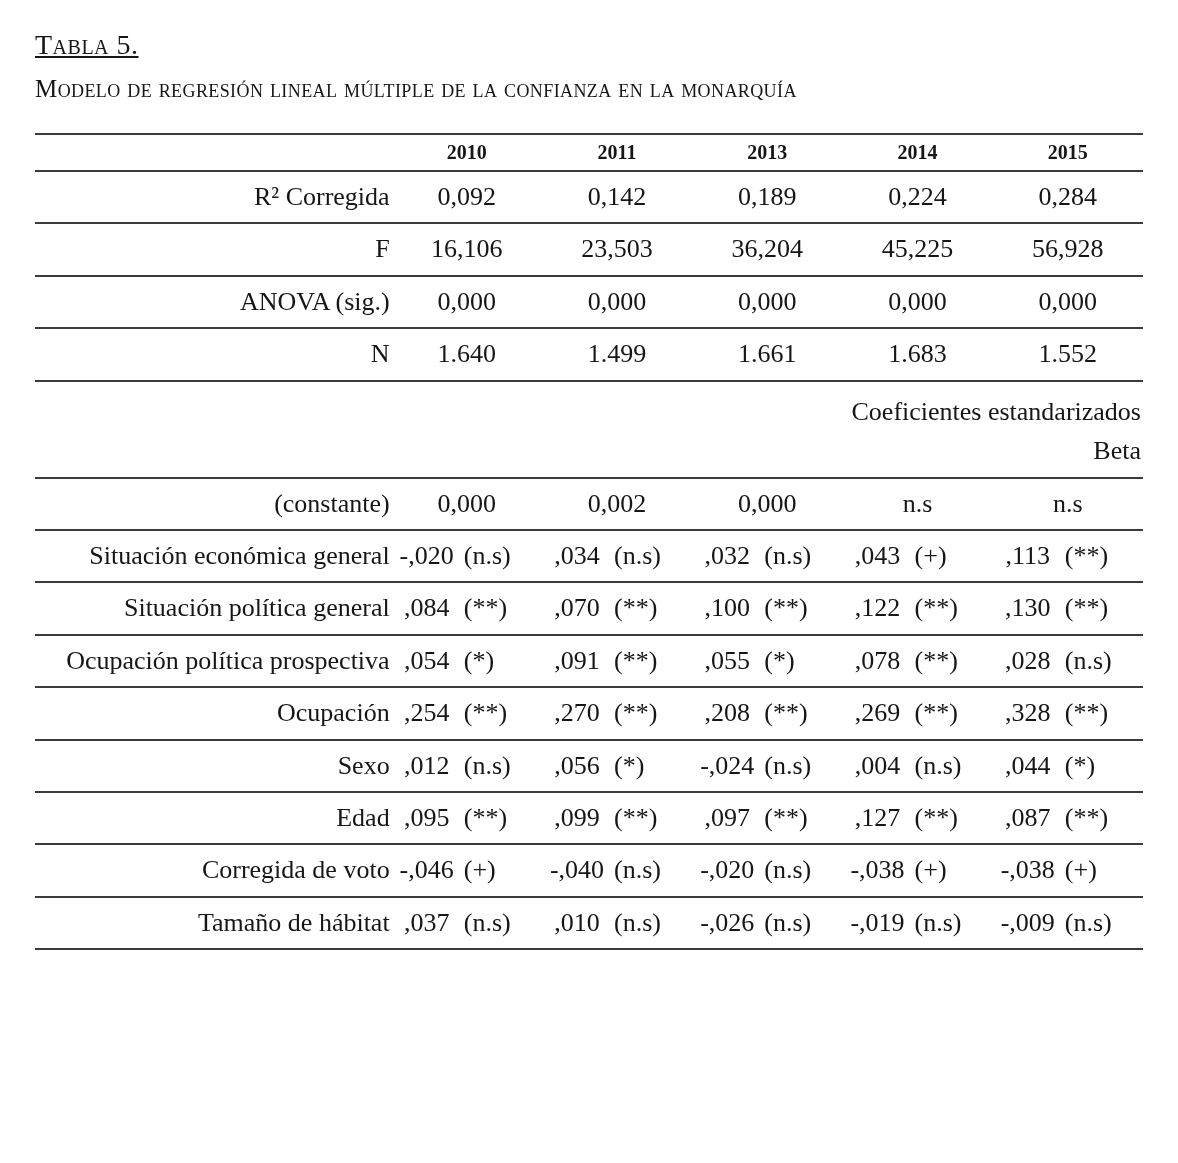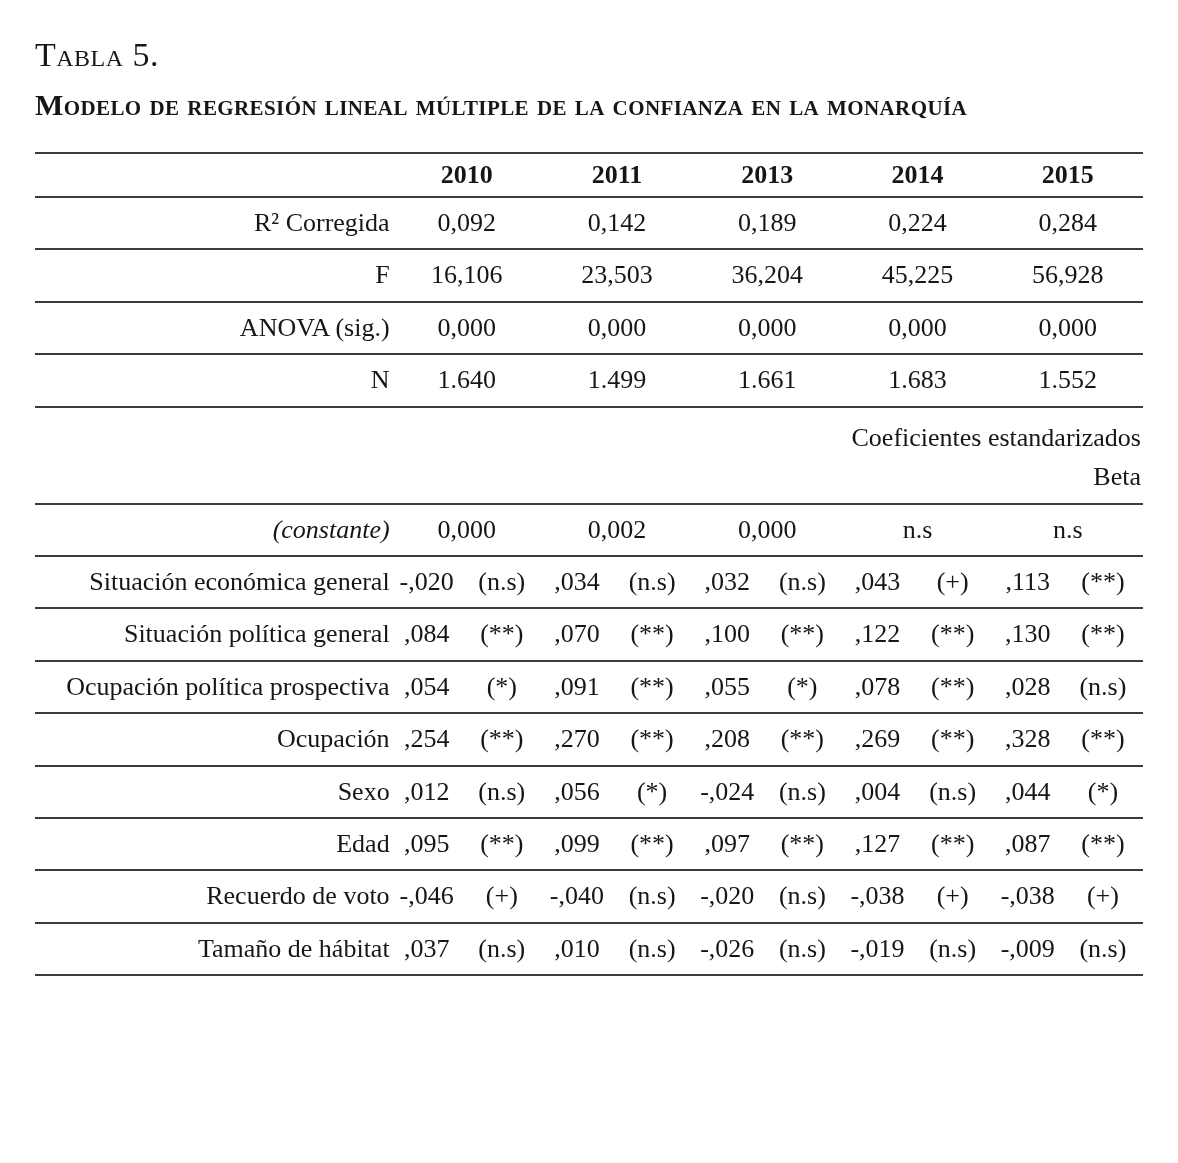--- a/index.html
+++ b/index.html
@@ -17,71 +17,72 @@
     color:var(--ink);
   }
   .sheet{
     box-sizing:border-box;
     width:1178px;
     height:1163px;
     padding:22px 35px 0 35px;
   }
   .title{
     font-variant:small-caps;
-    font-size:34px;
+    font-size:28px;
     letter-spacing:0.5px;
+    margin:7px 0 0 0;
+    font-weight:normal;
+    text-decoration:underline;
+  }
+  .subtitle{
+    font-variant:small-caps;
+    font-size:25px;
+    letter-spacing:0.4px;
     margin:14px 0 0 0;
     font-weight:normal;
-  }
-  .subtitle{
-    font-variant:small-caps;
-    font-size:30px;
-    letter-spacing:0.4px;
-    margin:14px 0 0 0;
-    font-weight:bold;
   }
   table.reg{
     border-collapse:collapse;
     table-layout:fixed;
     width:1108px;
     margin-top:30px;
     border-top:2px solid var(--rule);
     font-size:26px;
   }
   table.reg thead tr{
     border-bottom:2px solid var(--rule);
   }
   table.reg tbody tr{
     border-bottom:2px solid var(--rule);
   }
   th.year{
     font-weight:bold;
     text-align:center;
-    font-size:26px;
+    font-size:20px;
     padding:6px 0;
   }
   th.corner{ padding:6px 0; }
   td{
     padding:7px 2px;
     line-height:1.4;
     vertical-align:middle;
   }
   td.label{
     text-align:right;
     white-space:pre-line;
     padding-left:2px;
   }
   td.val{ text-align:center; }
-  td.sig{ text-align:center; }
+  td.sig{ text-align:left; }
   td.section{
     white-space:pre-line;
     line-height:1.5;
     padding-top:10px;
   }
-  .italic{ font-style:italic; }
+  .italic{ }
 </style>
 </head>
 <body>
 
 <div class="sheet">
 
   <h1 class="title">Tabla 5.</h1>
   <h2 class="subtitle">Modelo de regresión lineal múltiple de la confianza en la monarquía</h2>
 
   <table class="reg">
@@ -225,21 +226,21 @@
           <td class="val">,099</td>
           <td class="sig">(**)</td>
           <td class="val">,097</td>
           <td class="sig">(**)</td>
           <td class="val">,127</td>
           <td class="sig">(**)</td>
           <td class="val">,087</td>
           <td class="sig">(**)</td>
         </tr>
         <tr>
-          <td class="label">Recuerdo de voto</td>
+          <td class="label">Corregida de voto</td>
           <td class="val">-,046</td>
           <td class="sig">(+)</td>
           <td class="val">-,040</td>
           <td class="sig">(n.s)</td>
           <td class="val">-,020</td>
           <td class="sig">(n.s)</td>
           <td class="val">-,038</td>
           <td class="sig">(+)</td>
           <td class="val">-,038</td>
           <td class="sig">(+)</td>

